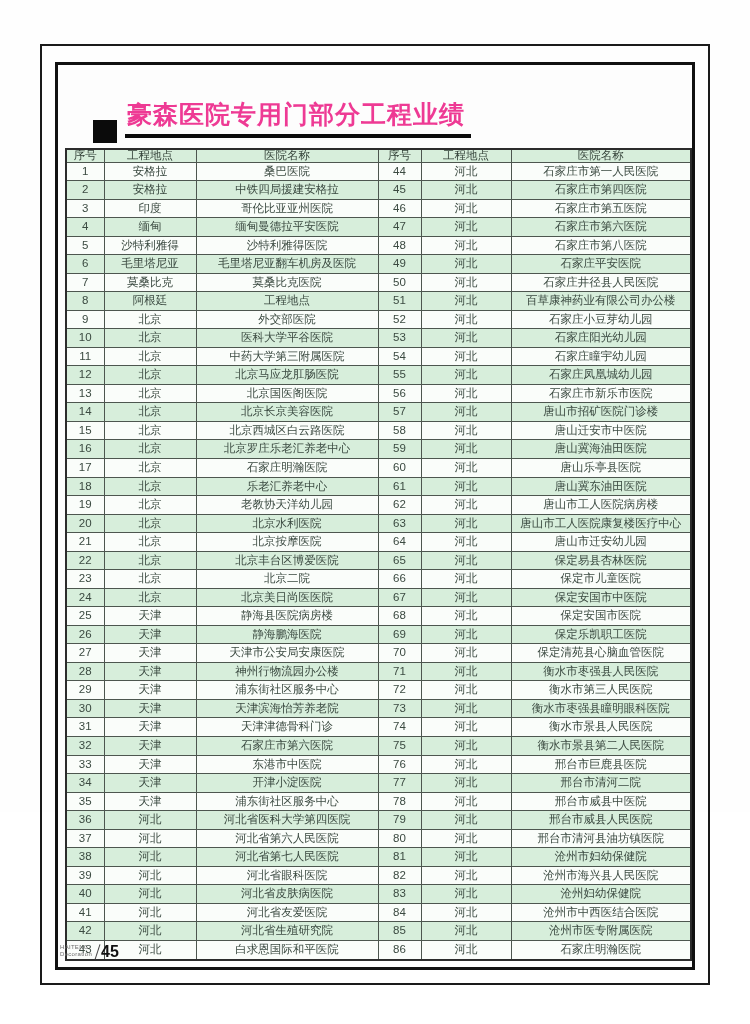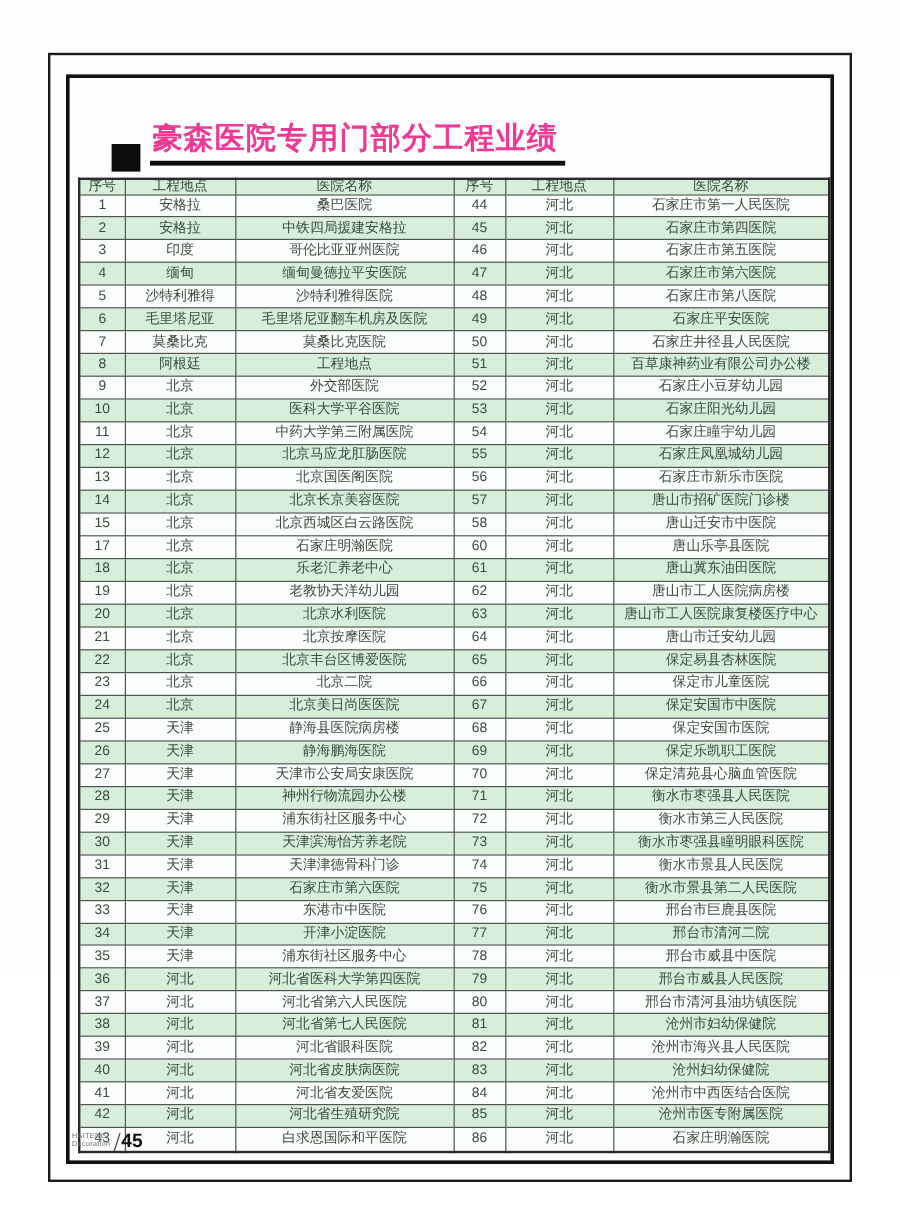--- a/index.html
+++ b/index.html
@@ -235,20 +235,28 @@
         <td>唐山市招矿医院门诊楼</td>
       </tr>
         <tr class="row-white" style="">
         <td>15</td>
         <td>北京</td>
         <td>北京西城区白云路医院</td>
         <td>58</td>
         <td>河北</td>
         <td>唐山迁安市中医院</td>
       </tr>
+        <tr class="row-green" style="">
+        <td>16</td>
+        <td>北京</td>
+        <td>北京罗庄乐老汇养老中心</td>
+        <td>59</td>
+        <td>河北</td>
+        <td>唐山冀海油田医院</td>
+      </tr>
         <tr class="row-white" style="">
         <td>17</td>
         <td>北京</td>
         <td>石家庄明瀚医院</td>
         <td>60</td>
         <td>河北</td>
         <td>唐山乐亭县医院</td>
       </tr>
         <tr class="row-green" style="">
         <td>18</td>

